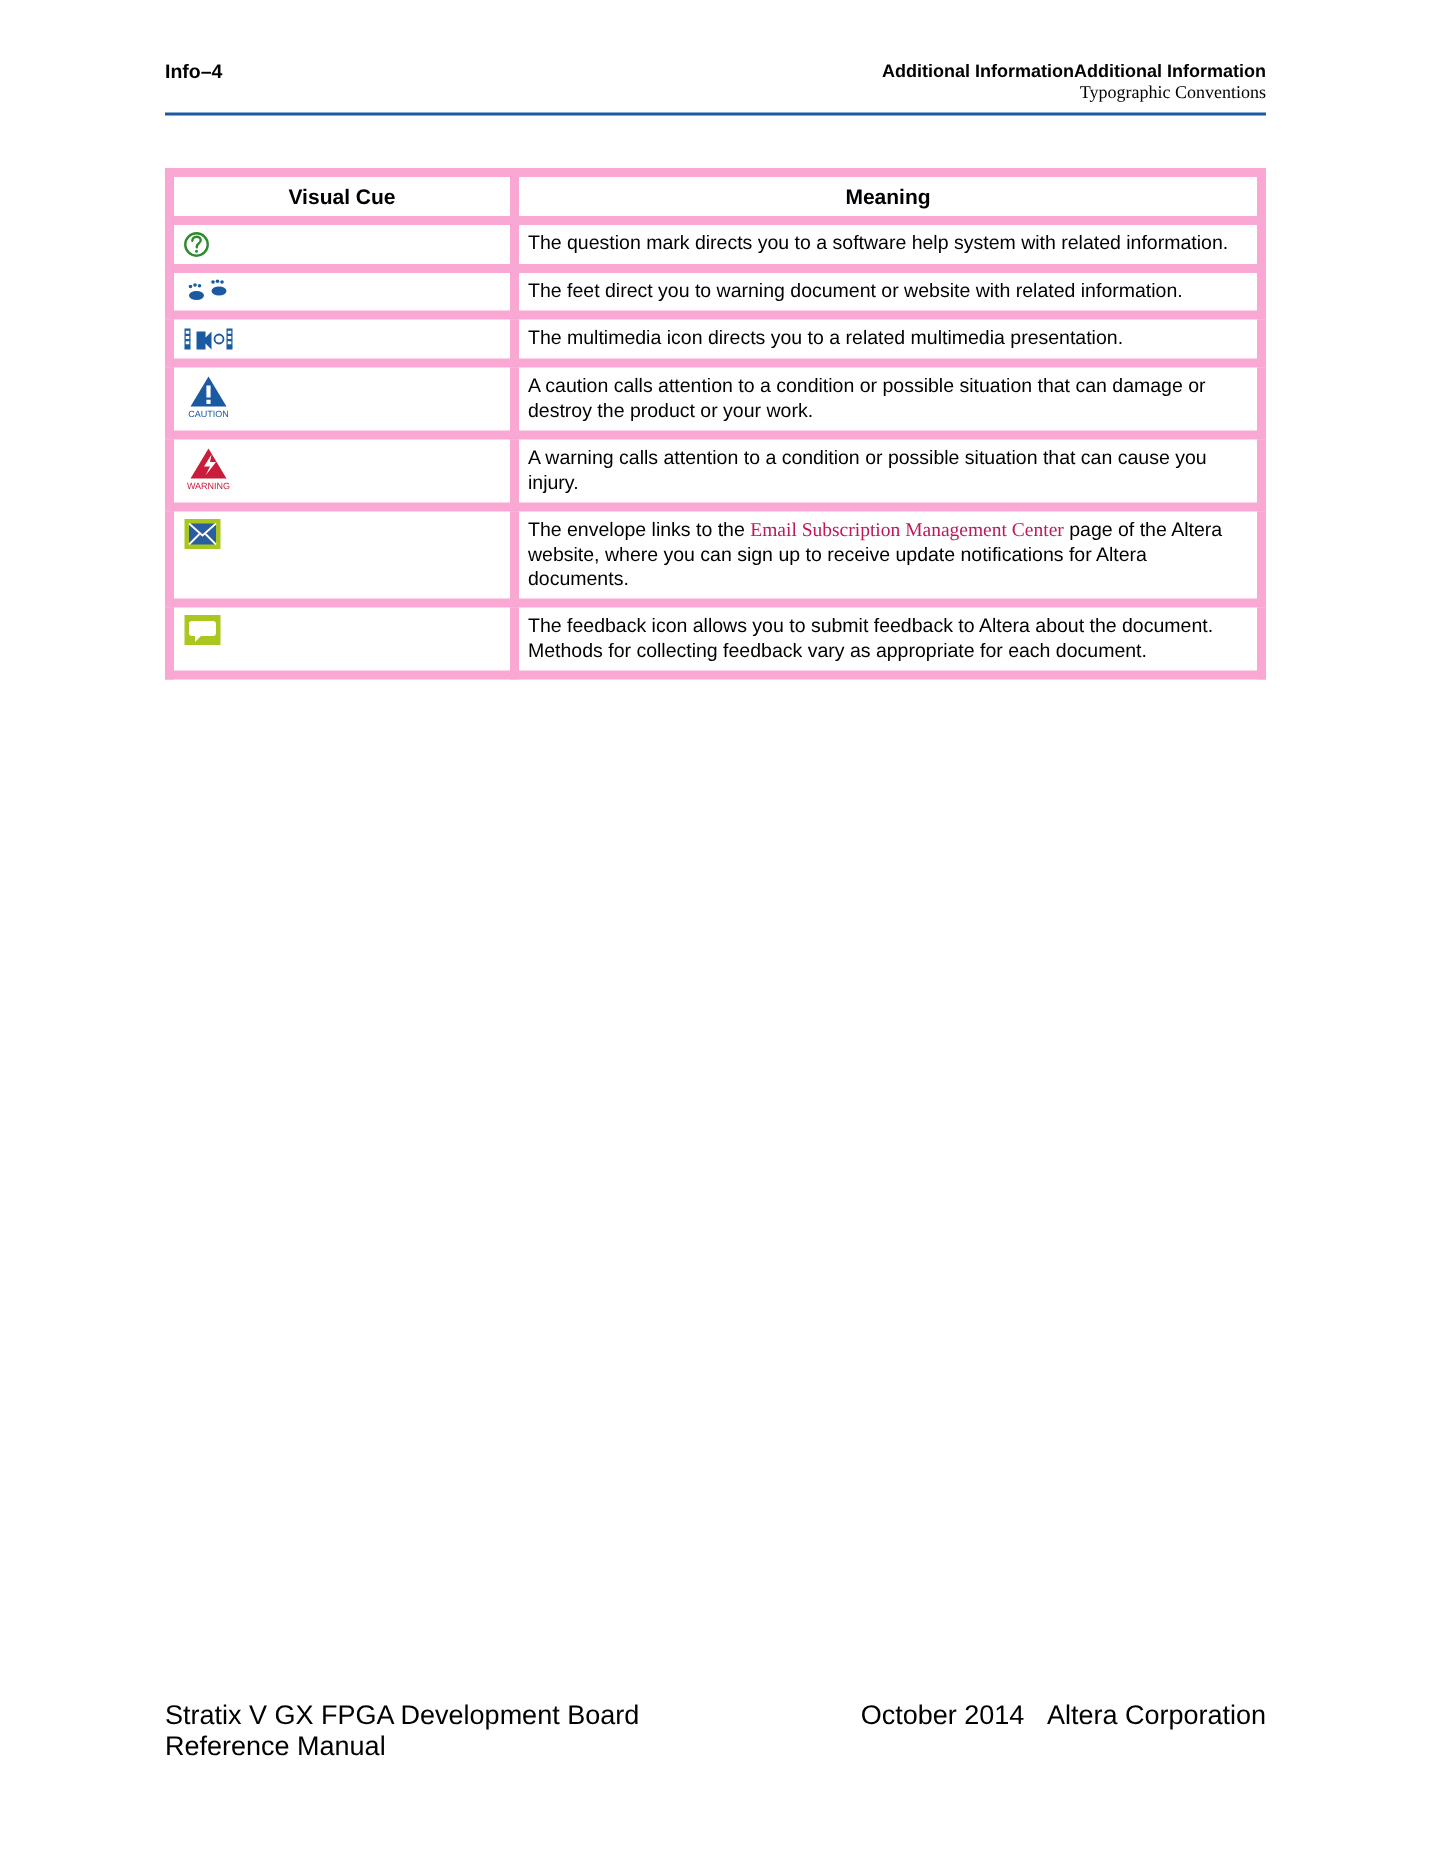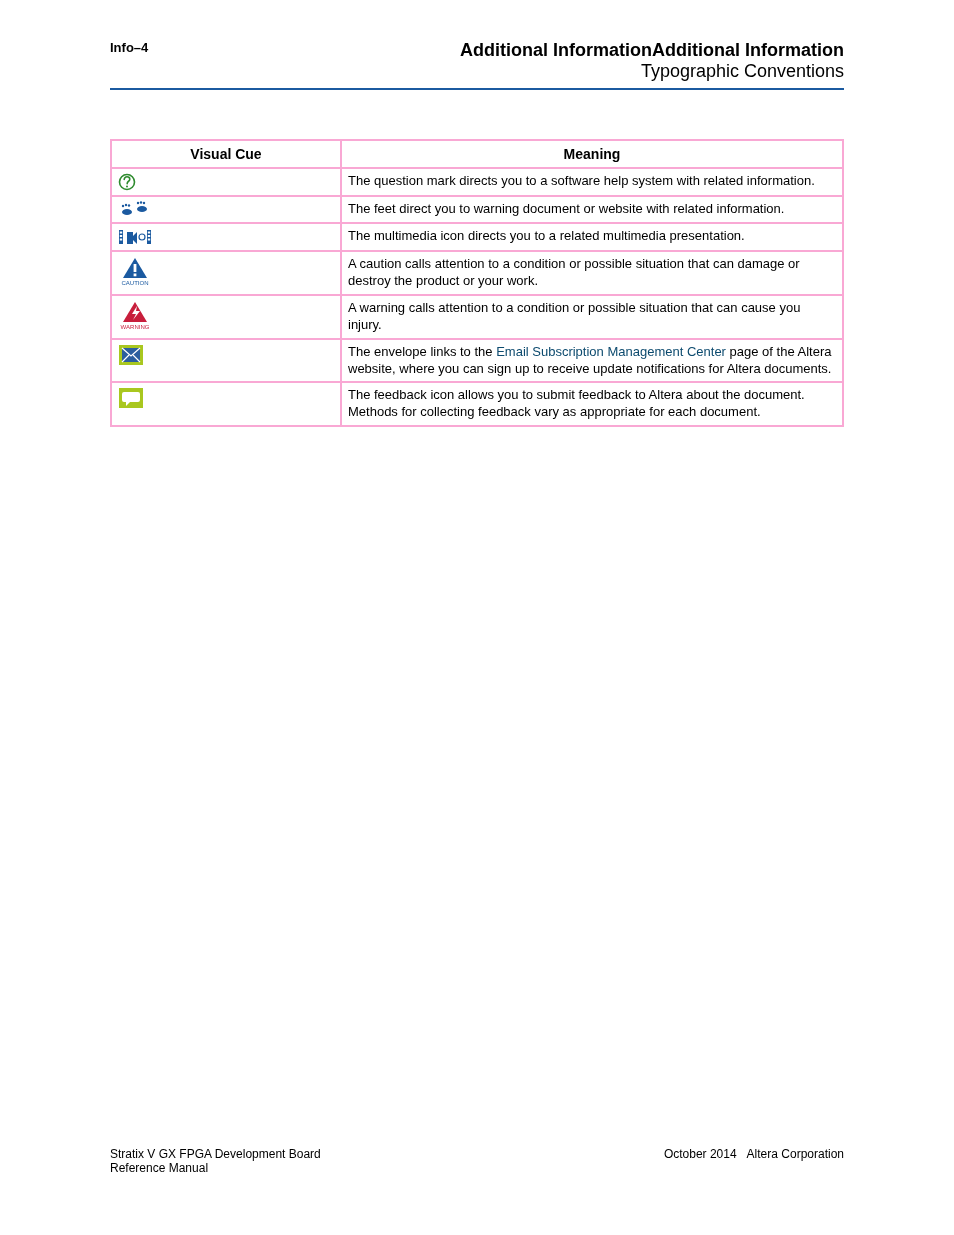--- a/index.html
+++ b/index.html
@@ -17,76 +17,76 @@
     padding: 40px 110px 40px 110px;
     height: 100%;
     position: relative;
   }
   .header {
     display: flex;
     justify-content: space-between;
     align-items: flex-start;
     border-bottom: 2px solid #1b5aa0;
     padding-bottom: 6px;
-    margin-bottom: 49px;
+    margin-bottom: 35px;
     gap: 23px;
   }
   .header-left {
     font-weight: bold;
     font-size: 13px;
     font-family: "Arial Narrow", Arial, sans-serif;
     font-stretch: condensed;
   }
   .header-right {
     text-align: right;
-    font-size: 18px;
+    font-size: 12px;
   }
   .header-right .line1 {
     font-weight: bold;
     font-family: "Arial Narrow", Arial, sans-serif;
     font-stretch: condensed;
   }
   .header-right .line2 {
-    font-family: Liberation Sans, sans-serif;
+    font-family: Liberation Serif, serif;
     font-stretch: condensed;
   }
   table.cues {
     border-collapse: collapse;
     width: 100%;
     table-layout: fixed;
   }
   table.cues th, table.cues td {
-    border: 2px solid #f9a8d4;
+    border: 6px solid #f9a8d4;
     padding: 4px 6px;
     vertical-align: top;
     text-align: left;
     font-size: 13px;
     line-height: 1.3;
   }
   table.cues th {
     font-weight: bold;
     text-align: center;
     font-family: "Arial Narrow", Arial, sans-serif;
     font-stretch: condensed;
     font-size: 14px;
   }
   table.cues col.c1 { width: 230px; }
   .icon-cell {
     text-align: left;
     padding: 3px 6px;
   }
-  .link-green { color: #0c4a6e; }
+  .link-green { color: #be185d; font-family: Liberation Serif, serif; }
   .footer {
     position: absolute;
     left: 110px;
     right: 110px;
     bottom: 60px;
     display: flex;
     justify-content: space-between;
-    font-size: 12px;
+    font-size: 18px;
     font-family: "Arial Narrow", Arial, sans-serif;
     font-stretch: condensed;
   }
   .footer-left { text-align: left; }
   .footer-right { text-align: center; }
   svg { display: block; }
   .caution-label { font-size: 6px; fill:#1b5aa0; font-family:Arial; text-anchor:middle; }
   .warning-label { font-size: 6px; fill:#c81e3c; font-family:Arial; text-anchor:middle; }
 </style>
 </head>

